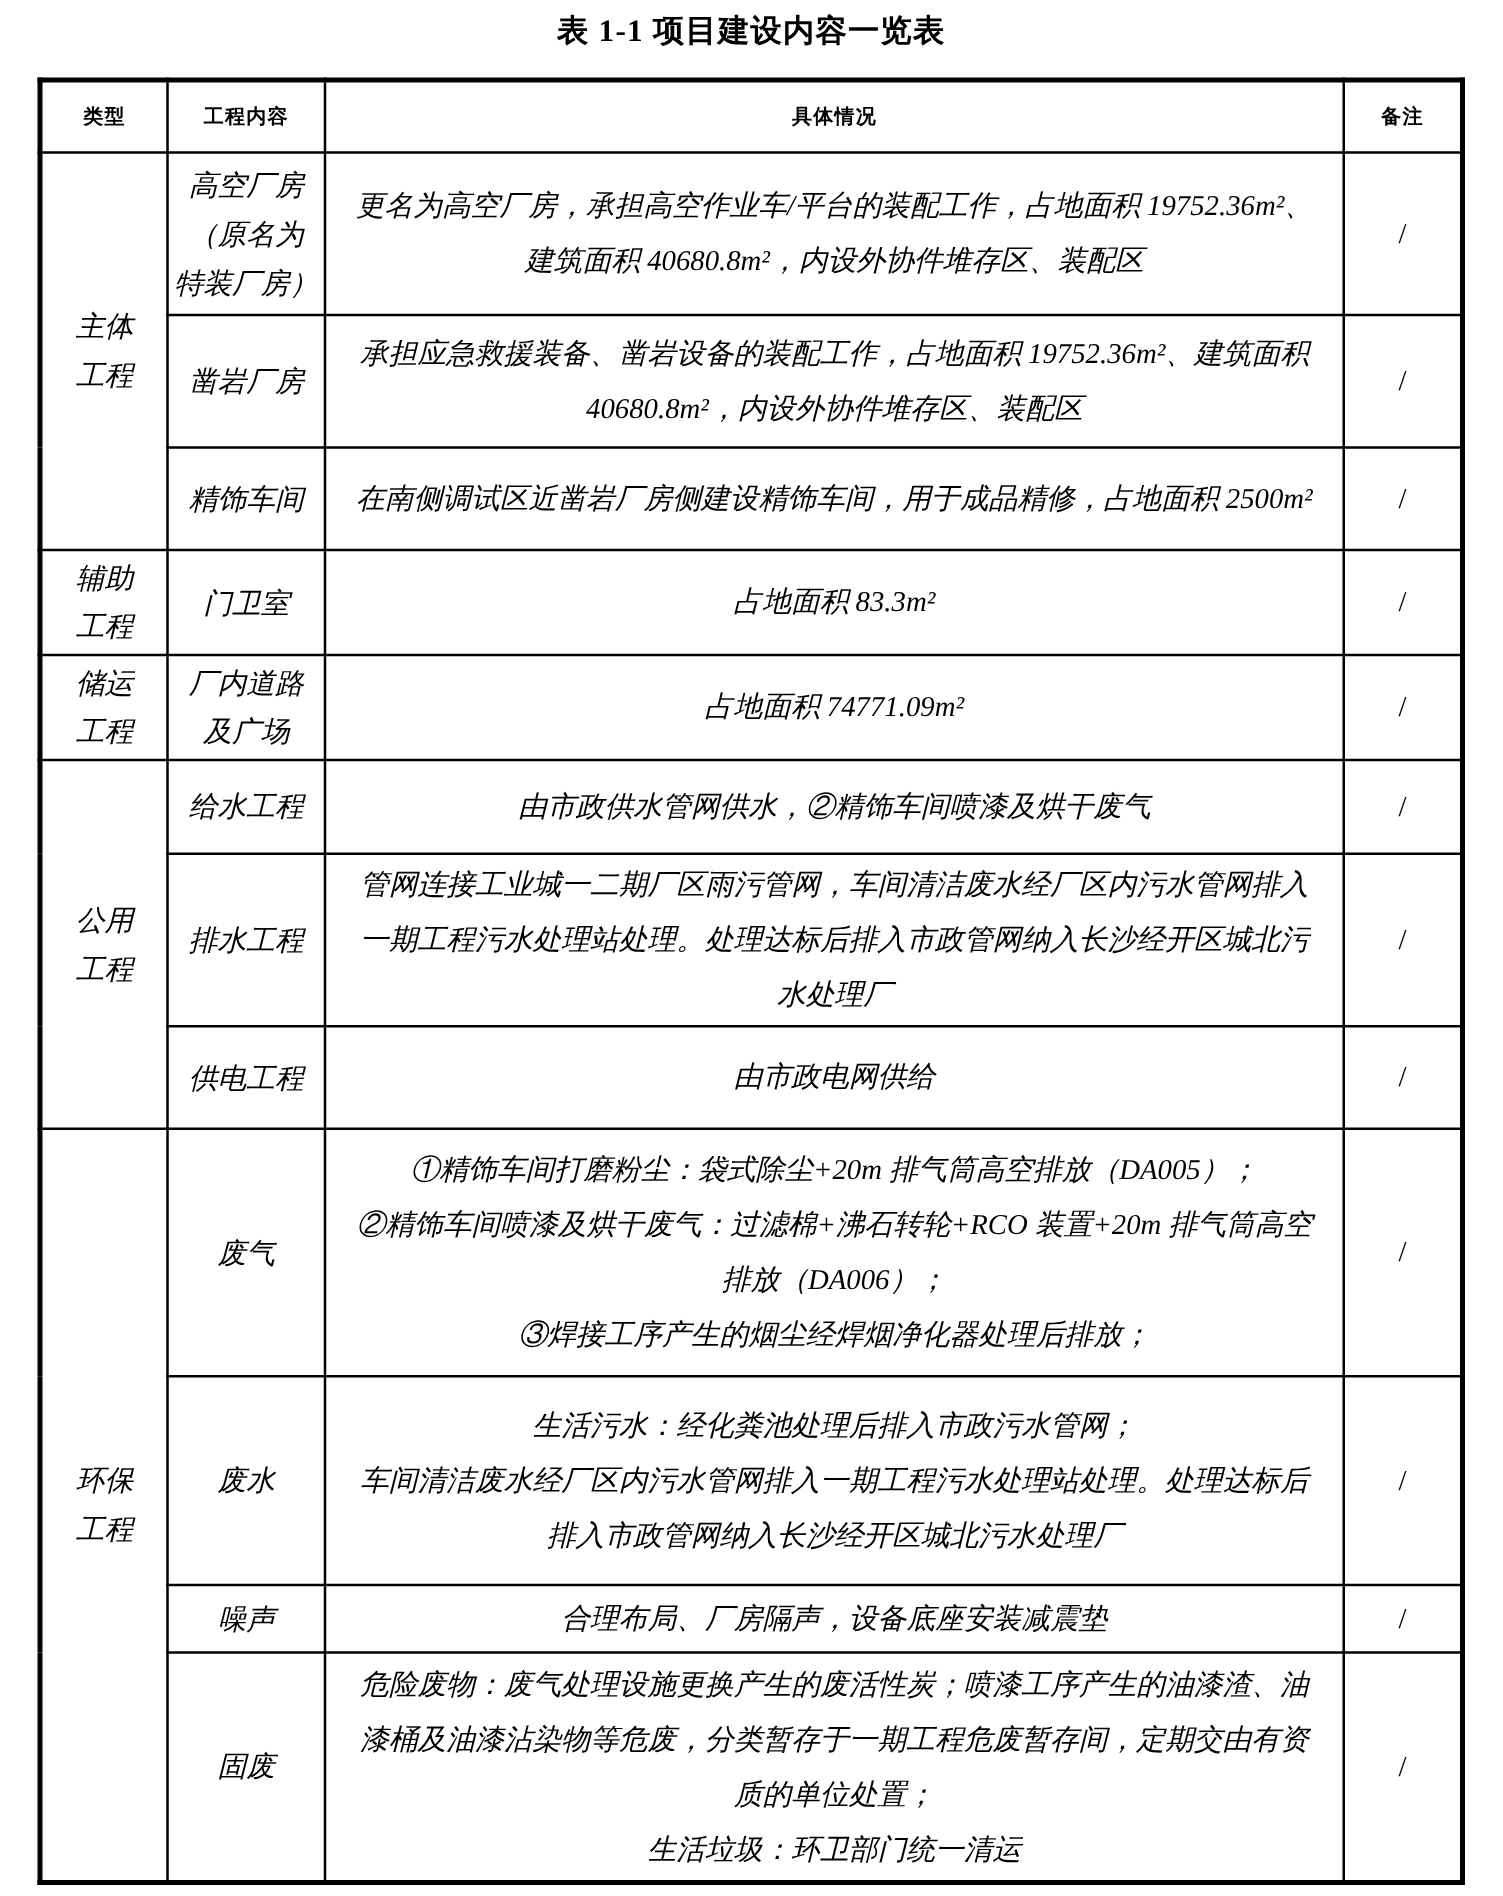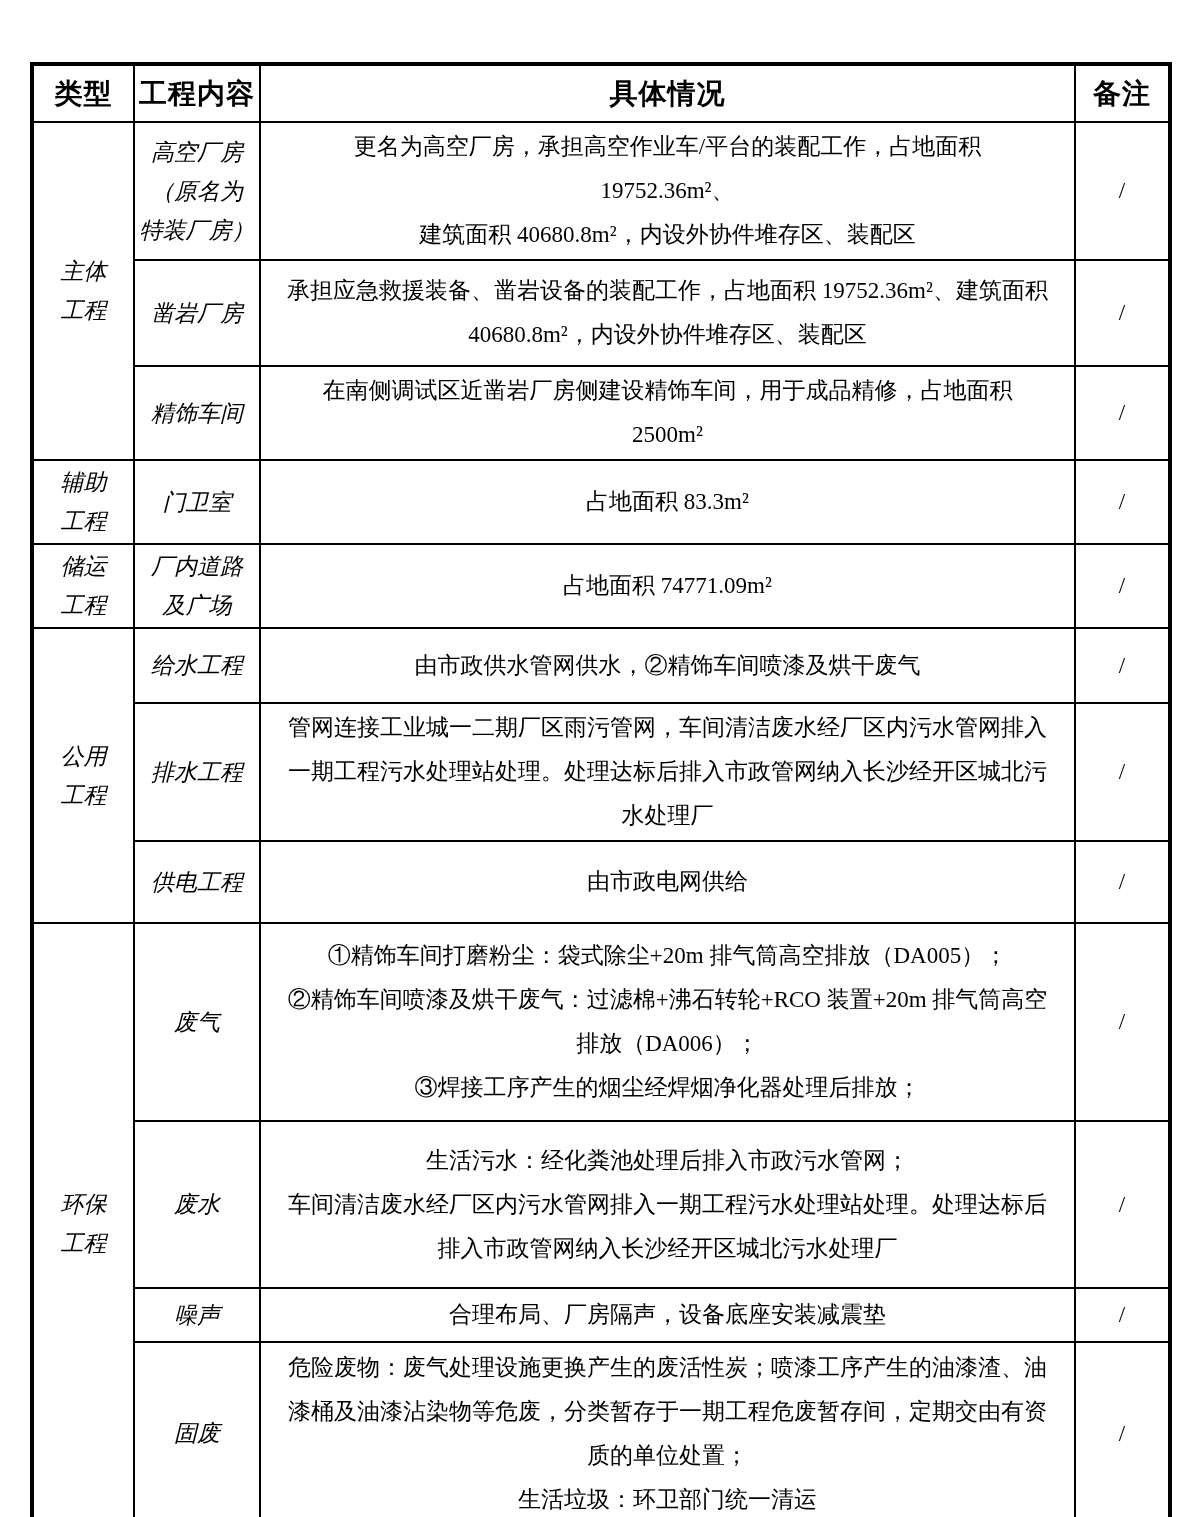--- a/index.html
+++ b/index.html
@@ -38,42 +38,44 @@
   .doc-table th,
   .doc-table td{
     border:2px solid #000000;
     text-align:center;
     vertical-align:middle;
     white-space:pre-line;
     overflow:hidden;
     padding:2px;
   }
   .doc-table th{
-    font-size:28px;
+    font-size:16px;
     font-weight:bold;
     letter-spacing:1px;
   }
   td.sec, td.con{
     line-height:39px;
     padding:2px 2px;
     font-style:italic;
   }
   td.det{
     line-height:44px;
-    padding:2px 24px;
+    padding:2px 6px;
+    font-style:italic;
   }
   td.rem{
     line-height:40px;
   }
 </style>
 </head>
 <body>
 
 <div class="page">
 
+  <div class="doc-title">表 1-1 项目建设内容一览表</div>
 
   <table class="doc-table">
     <colgroup>
       <col class="c1">
         <col class="c2">
         <col class="c3">
         <col class="c4">
     </colgroup>
 
     <tbody>
@@ -95,21 +97,21 @@
       <td class="rem">/</td>
     </tr>
 
     <tr style="height:106px">
       <td class="con">凿岩厂房</td>
       <td class="det">承担应急救援装备、凿岩设备的装配工作，占地面积 19752.36m²、建筑面积
 40680.8m²，内设外协件堆存区、装配区</td>
       <td class="rem">/</td>
     </tr>
 
-    <tr style="height:60px">
+    <tr style="height:82px">
       <td class="con">精饰车间</td>
       <td class="det">在南侧调试区近凿岩厂房侧建设精饰车间，用于成品精修，占地面积 2500m²</td>
       <td class="rem">/</td>
     </tr>
 
     <tr style="height:72px">
       <td class="sec">辅助
 工程</td>
       <td class="con">门卫室</td>
       <td class="det">占地面积 83.3m²</td>

